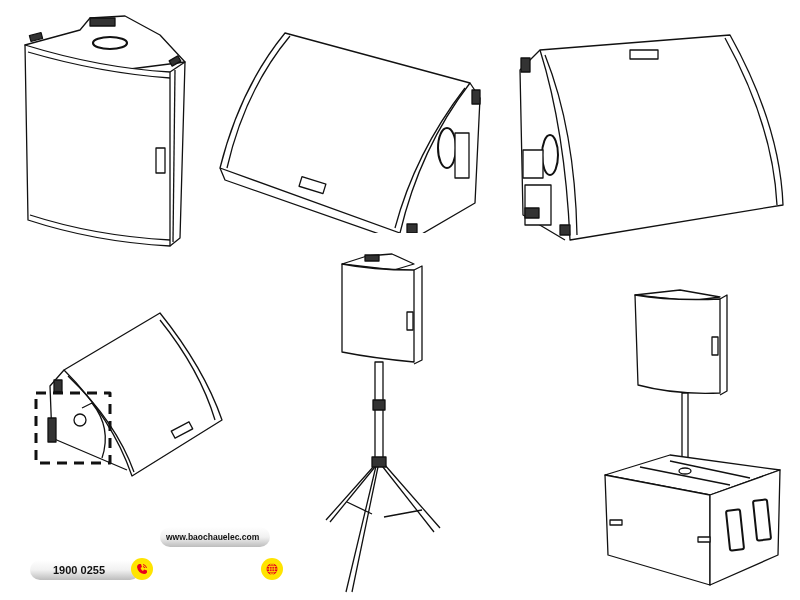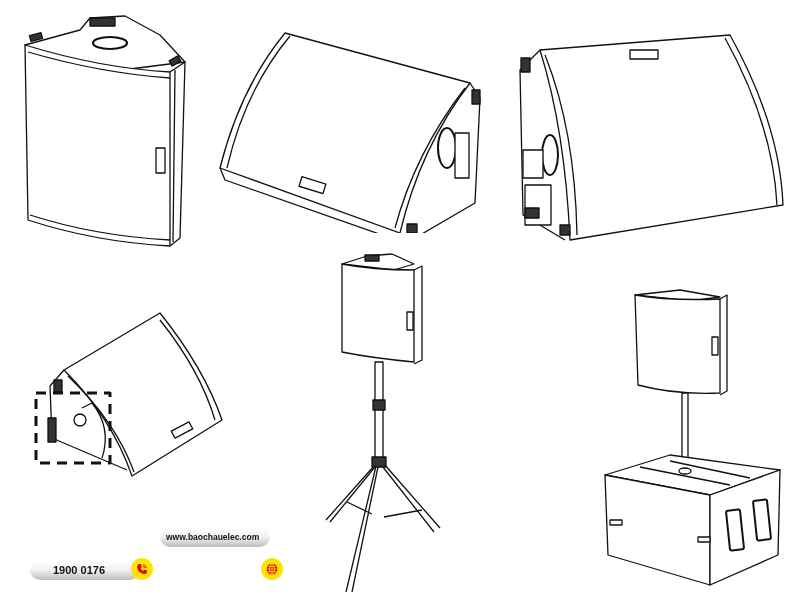--- a/index.html
+++ b/index.html
@@ -108,21 +108,21 @@
   <path d="M40 182 L130 200 M70 176 L150 193"></path>
   <ellipse cx="85" cy="186" rx="6" ry="3"></ellipse>
   <rect x="128" y="225" width="14" height="40" rx="2" transform="rotate(-6 135 245)" fill="#fff" stroke-width="2"></rect>
   <rect x="155" y="215" width="14" height="40" rx="2" transform="rotate(-6 162 235)" fill="#fff" stroke-width="2"></rect>
   <rect x="10" y="235" width="12" height="5" fill="#fff"></rect>
   <rect x="98" y="252" width="12" height="5" fill="#fff"></rect>
 </svg>
 </div>
 
 <div class="pill" style="left:30px;top:560px;width:110px;">
-  <span class="txt" style="font-size:11px;margin-left:23px;">1900 0176</span>
+  <span class="txt" style="font-size:11px;margin-left:23px;">1900 0255</span>
 </div>
 <div class="badge" style="left:131px;top:558px;">
   <svg width="14" height="14" viewBox="0 0 14 14">
     <path d="M4 2 L6 2 L7 5 L5.5 6 Q6.5 8.5 8 9 L9 7.5 L12 8.5 L12 10.5 Q11 12 9 12 Q3 11 2 5 Q2 3 4 2 Z" fill="#e8001c"></path>
     <path d="M8 2.5 Q11 3 11.5 6 M8 4.5 Q9.5 4.8 9.7 6" stroke="#e8001c" stroke-width="1" fill="none"></path>
   </svg>
 </div>
 
 <div class="pill" style="left:160px;top:527px;width:110px;">
   <span class="txt" style="font-size:8.5px;margin-left:6px;">www.baochauelec.com</span>

